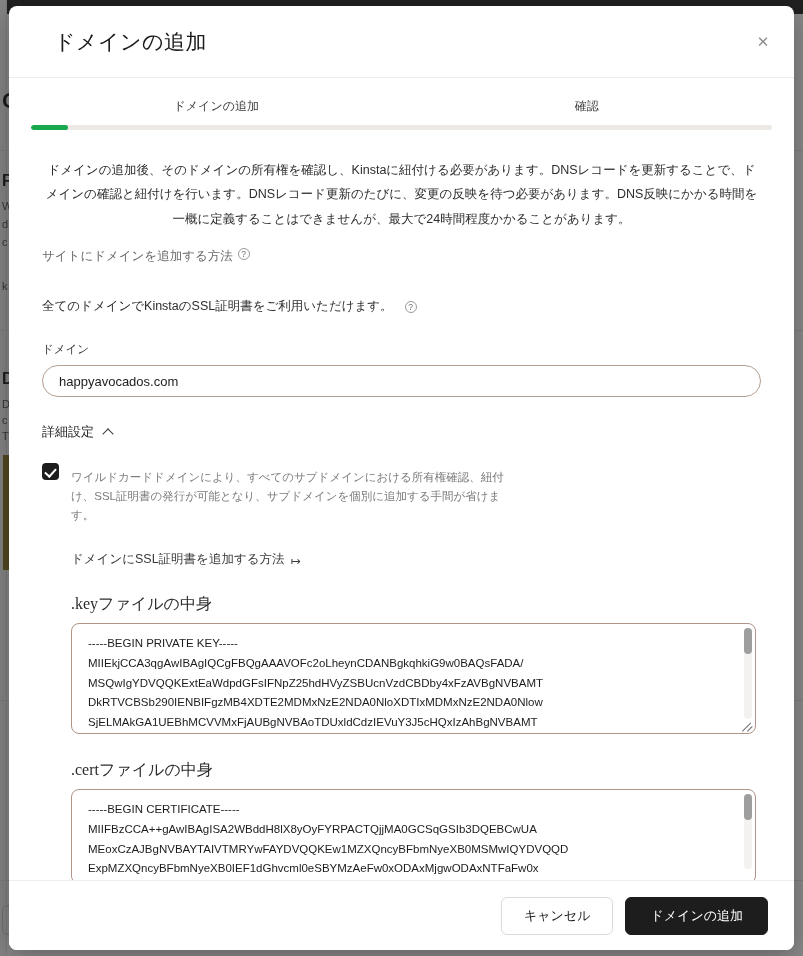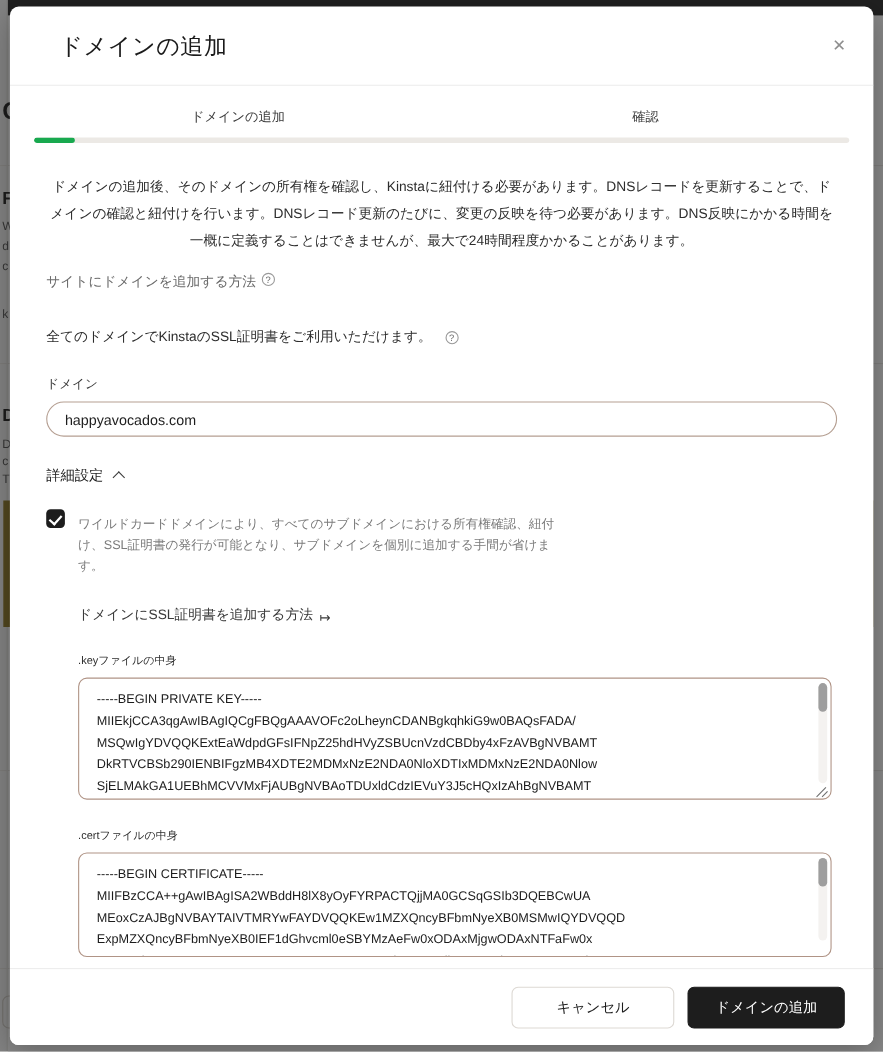--- a/index.html
+++ b/index.html
@@ -227,22 +227,23 @@
     font-size: 12.5px;
     color: #3a3a3a;
     display: inline-flex; align-items: flex-end; gap: 6px;
     cursor: pointer;
   }
   .ext-ic { font-size: 12px; color: #3a3a3a; }
 
   .ta-label {
     margin-top: 26px;
     margin-left: 29px;
-    font-size: 10px;
+    font-size: 16px;
     color: #2c2c2c;
+    font-family: Liberation Serif, serif;
   }
   .ta-wrap {
     margin-top: 8px;
     margin-left: 29px;
     margin-right: 5px;
     position: relative;
   }
   textarea.code {
     display: block;
     width: 100%;
@@ -305,21 +306,21 @@
     gap: 12px;
     padding-right: 26px;
     background: #fff;
   }
   .btn {
     font-family: "Liberation Sans", sans-serif;
     font-size: 13px;
     border-radius: 6px;
     cursor: pointer;
     height: 38px;
-    padding: 0 40px;
+    padding: 0 22px;
   }
   .btn-secondary {
     background: #fff;
     border: 1px solid #ddd9d4;
     color: #1d1d1d;
   }
   .btn-primary {
     background: #1d1d1d;
     border: 1px solid #1d1d1d;
     color: #ffffff;

